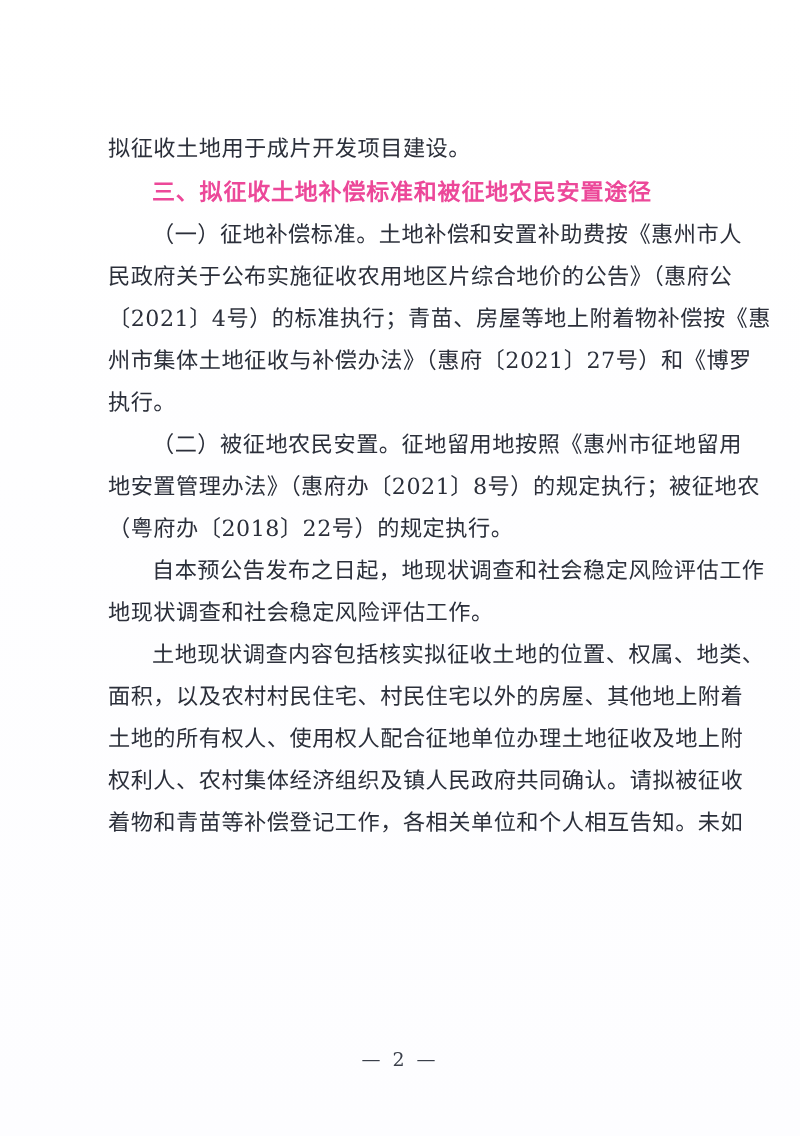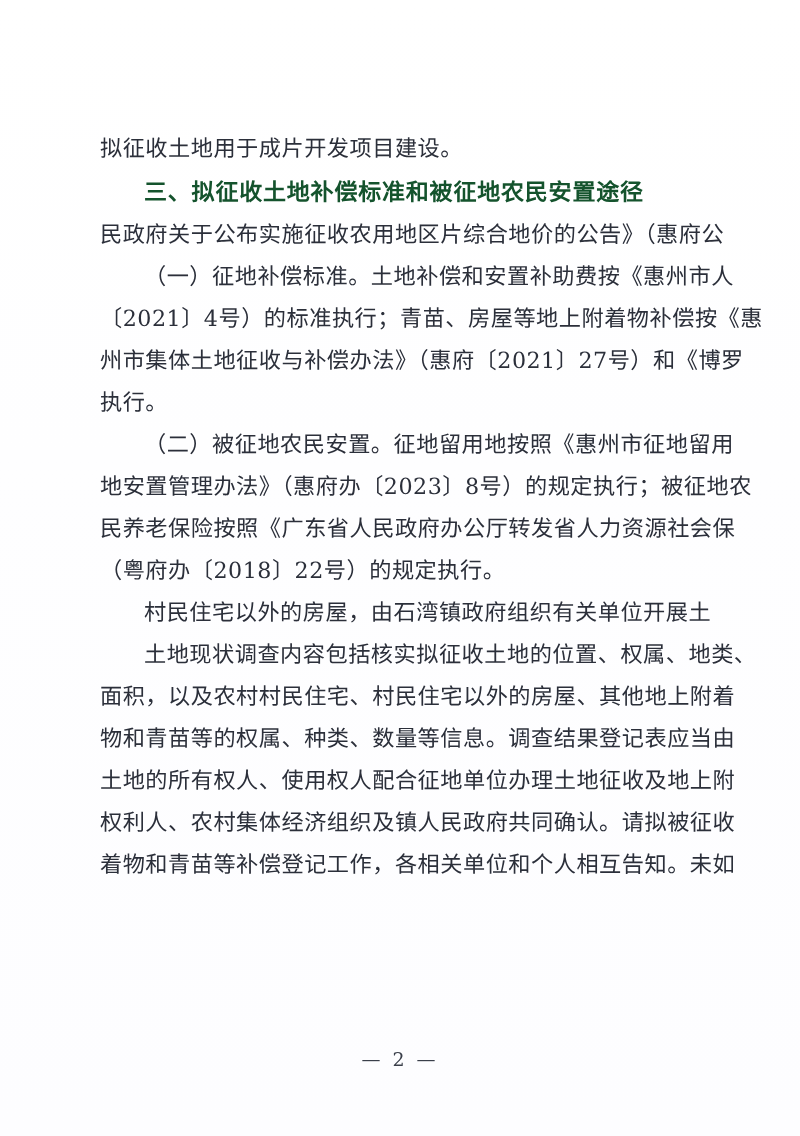--- a/index.html
+++ b/index.html
@@ -18,40 +18,40 @@
   }
   
   .scan-tint {
     position: absolute;
     inset: 0;
     background: linear-gradient(180deg, #ffffff 0%, #fefeff 40%, #fdfdff 100%);
     pointer-events: none;
   }
   .content {
     position: absolute;
-    left: 100px;
+    left: 108px;
     top: 128px;
     width: 608px;
   }
   .line {
     font-size: 22.2px;
     line-height: 42px;
     color: #2b2f3a;
     letter-spacing: 0.5px;
     white-space: pre;
     font-family: "DejaVu Serif", "Liberation Serif", serif;
     text-rendering: geometricPrecision;
   }
   .line.indent2 {
     text-indent: 44px;
   }
   .heading {
     font-size: 23px;
     line-height: 44px;
-    color: #14532d;
+    color: #ec4899;
     font-weight: 700;
     letter-spacing: 0.8px;
     white-space: pre;
     text-indent: 44px;
     font-family: "DejaVu Sans", "Liberation Sans", sans-serif;
   }
   .para {
     margin: 0;
     padding: 0;
   }
@@ -77,43 +77,42 @@
 
     <div class="para">
       <div class="line">拟征收土地用于成片开发项目建设。</div>
     </div>
 
     <div class="para">
       <div class="heading">三、拟征收土地补偿标准和被征地农民安置途径</div>
     </div>
 
     <div class="para">
+      <div class="line indent2">（一）征地补偿标准。土地补偿和安置补助费按《惠州市人</div>
       <div class="line">民政府关于公布实施征收农用地区片综合地价的公告》（惠府公</div>
-      <div class="line indent2">（一）征地补偿标准。土地补偿和安置补助费按《惠州市人</div>
       <div class="line">〔2021〕4号）的标准执行；青苗、房屋等地上附着物补偿按《惠</div>
       <div class="line">州市集体土地征收与补偿办法》（惠府〔2021〕27号）和《博罗</div>
       <div class="line">执行。</div>
     </div>
 
     <div class="para">
       <div class="line indent2">（二）被征地农民安置。征地留用地按照《惠州市征地留用</div>
-      <div class="line">地安置管理办法》（惠府办〔2023〕8号）的规定执行；被征地农</div>
-      <div class="line">民养老保险按照《广东省人民政府办公厅转发省人力资源社会保</div>
+      <div class="line">地安置管理办法》（惠府办〔2021〕8号）的规定执行；被征地农</div>
       <div class="line">（粤府办〔2018〕22号）的规定执行。</div>
     </div>
 
 
     <div class="para">
-      <div class="line indent2">村民住宅以外的房屋，由石湾镇政府组织有关单位开展土</div>
+      <div class="line indent2">自本预公告发布之日起，地现状调查和社会稳定风险评估工作</div>
+      <div class="line">地现状调查和社会稳定风险评估工作。</div>
     </div>
 
     <div class="para">
       <div class="line indent2">土地现状调查内容包括核实拟征收土地的位置、权属、地类、</div>
       <div class="line">面积，以及农村村民住宅、村民住宅以外的房屋、其他地上附着</div>
-      <div class="line">物和青苗等的权属、种类、数量等信息。调查结果登记表应当由</div>
       <div class="line">土地的所有权人、使用权人配合征地单位办理土地征收及地上附</div>
       <div class="line">权利人、农村集体经济组织及镇人民政府共同确认。请拟被征收</div>
       <div class="line">着物和青苗等补偿登记工作，各相关单位和个人相互告知。未如</div>
     </div>
 
   </div>
 
   <div class="footer">— 2 —</div>
 </div>
 

